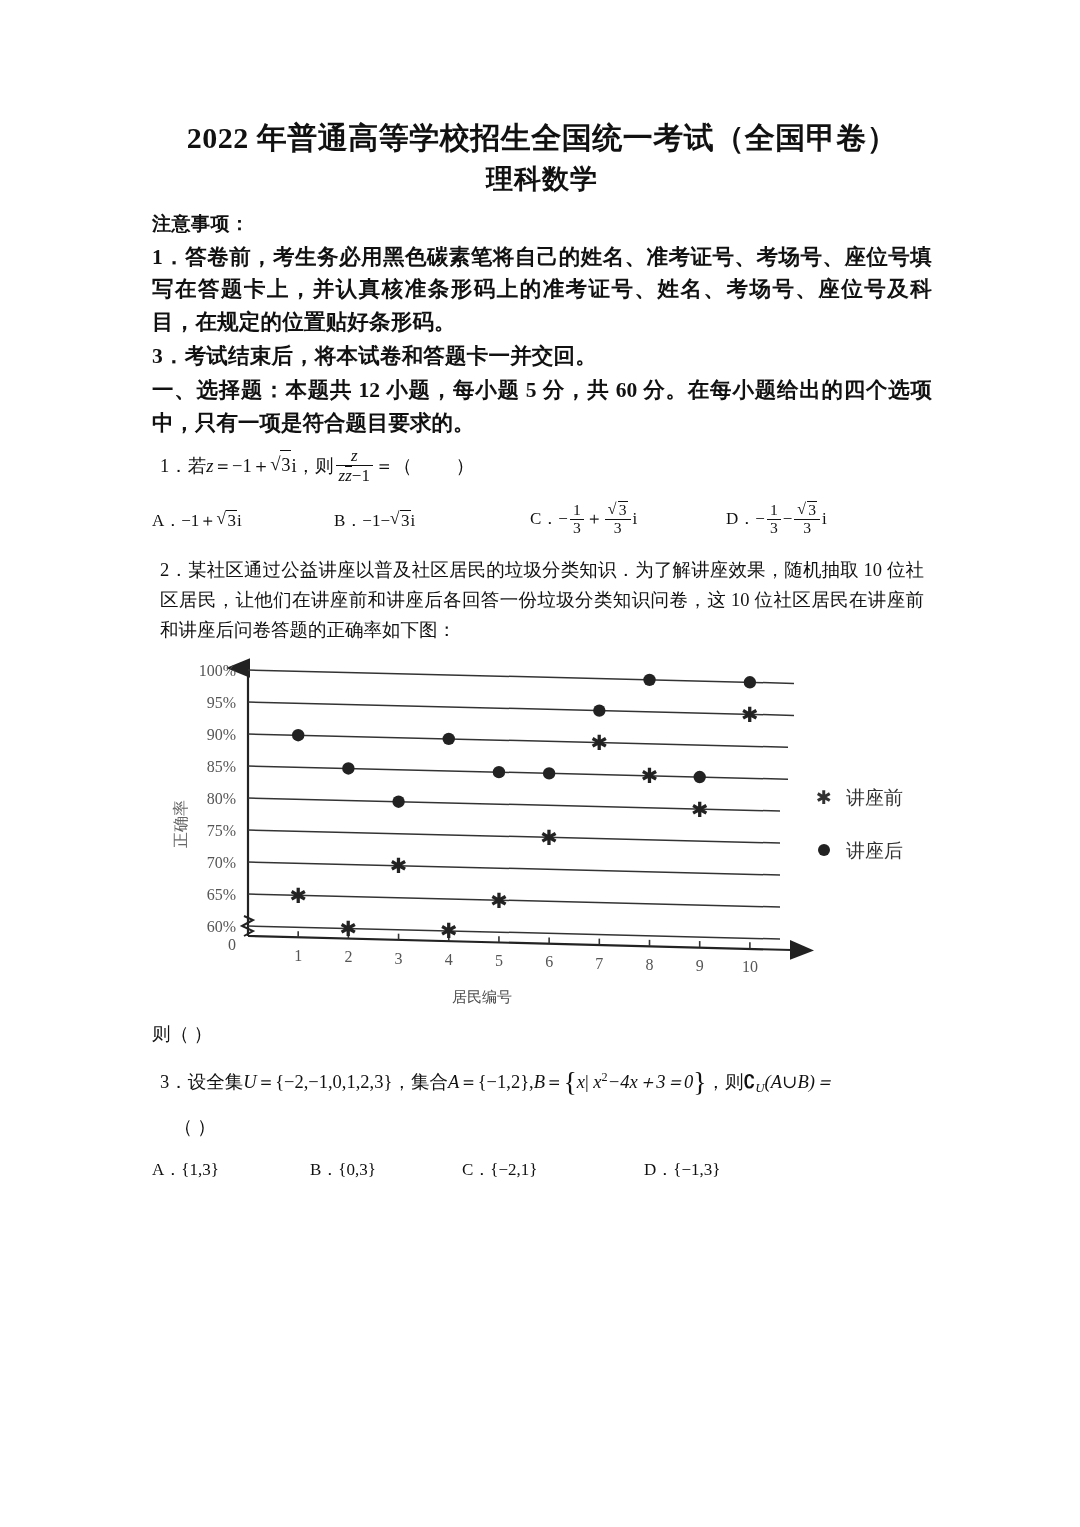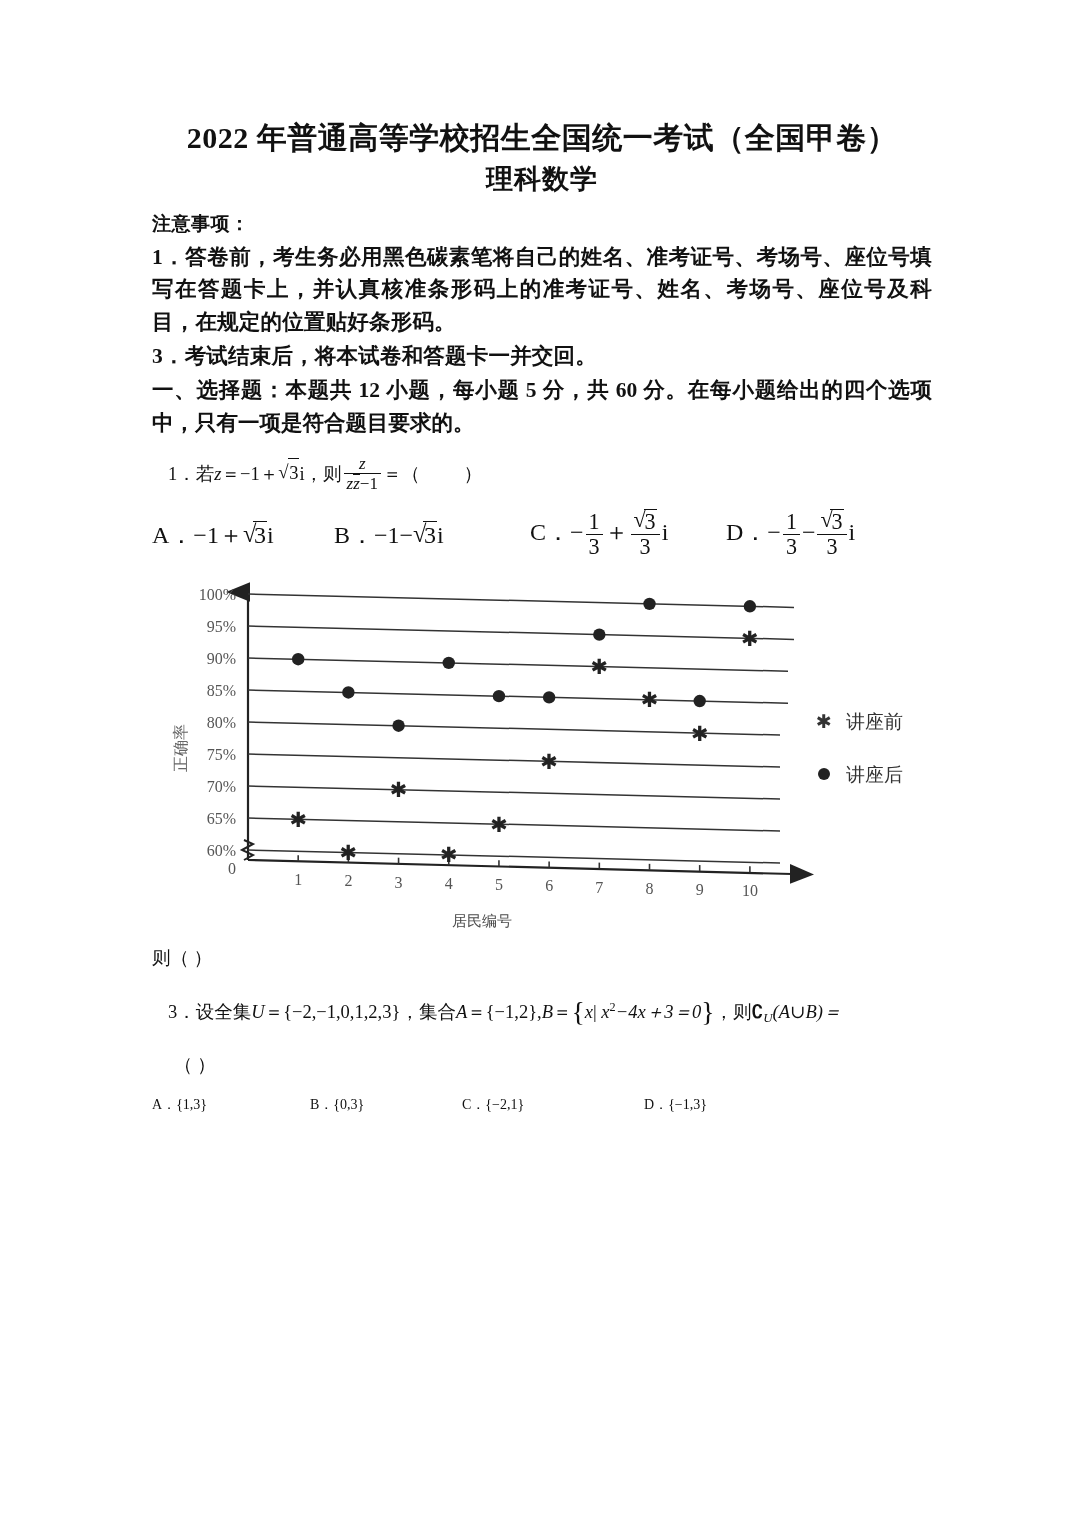--- a/index.html
+++ b/index.html
@@ -61,21 +61,21 @@
     font-size:21.5px;
     line-height:1.52;
     margin:2px 0 8px 0;
     text-align:justify;
     text-justify:inter-ideograph;
   }
   
   .q{
     font-size:18.5px;
     line-height:1.62;
-    margin:16px;
+    margin:8px;
     text-align:justify;
     text-justify:inter-ideograph;
   }
   .q-num{font-size:18.5px;}
   .math{font-family:"Liberation Serif","DejaVu Serif",serif;font-style:italic;}
   .up{font-style:normal;}
   .paren{letter-spacing:10px;}
 
   
   .frac{
@@ -108,33 +108,33 @@
     display:inline-block;
     border-top:1.2px solid #111;
     padding:0 1px 0 1px;
     font-style:italic;
   }
   .sqrt > .rad.upr{font-style:normal;}
 
   .ovl{border-top:1.2px solid #111;display:inline-block;padding-top:0px;line-height:1.08;}
 
   .opts{
-    font-size:24px;
+    font-size:17px;
     margin-top:16px;
     display:flex;
     align-items:center;
   }
   .opts .opt{white-space:nowrap;}
   .opt-lbl{font-style:normal;}
 
   .q1-opts .opt:nth-child(1){width:182px;}
   .q1-opts .opt:nth-child(2){width:196px;}
   .q1-opts .opt:nth-child(3){width:196px;}
 
-  .q3-opts{font-size:14px;}
+  .q3-opts{font-size:17px;}
   .q3-opts .opt:nth-child(1){width:158px;}
   .q3-opts .opt:nth-child(2){width:152px;}
   .q3-opts .opt:nth-child(3){width:182px;}
 
   .choice-list{margin:2px 0 0 0;}
   .choice{
     font-size:18.5px;
     line-height:1.60;
     margin:0;
     white-space:nowrap;
@@ -192,20 +192,21 @@
 
       <div class="opts q1-opts">
         <span class="opt"><span class="opt-lbl">A．</span><span>−1＋</span><span class="sqrt"><span class="rad upr">3</span></span><span>i</span></span>
         <span class="opt"><span class="opt-lbl">B．</span><span>−1−</span><span class="sqrt"><span class="rad upr">3</span></span><span>i</span></span>
         <span class="opt"><span class="opt-lbl">C．</span><span>−</span><span class="frac"><span class="num">1</span><span class="den">3</span></span><span>＋</span><span class="frac"><span class="num"><span class="sqrt"><span class="rad upr">3</span></span></span><span class="den">3</span></span><span>i</span></span>
         <span class="opt"><span class="opt-lbl">D．</span><span>−</span><span class="frac"><span class="num">1</span><span class="den">3</span></span><span>−</span><span class="frac"><span class="num"><span class="sqrt"><span class="rad upr">3</span></span></span><span class="den">3</span></span><span>i</span></span>
       </div>
     </div>
 
     <div style="margin-top:18px;">
+      <p class="q"><span class="q-num">2．</span><span>某社区通过公益讲座以普及社区居民的垃圾分类知识．为了解讲座效果，随机抽取 10 位社区居民，让他们在讲座前和讲座后各回答一份垃圾分类知识问卷，这 10 位社区居民在讲座前和讲座后问卷答题的正确率如下图：</span></p>
 
       <div class="figure">
         <svg class="chart" width="780" height="360" viewBox="0 0 780 360">
           <defs>
             <marker id="arrH" markerWidth="11" markerHeight="9" refX="1" refY="4.5" orient="auto">
               <polygon points="0,0 11,4.5 0,9" fill="#222"></polygon>
             </marker>
             <marker id="arrV" markerWidth="9" markerHeight="11" refX="4.5" refY="10" orient="auto">
               <polygon points="0,11 4.5,0 9,11" fill="#222"></polygon>
             </marker>

